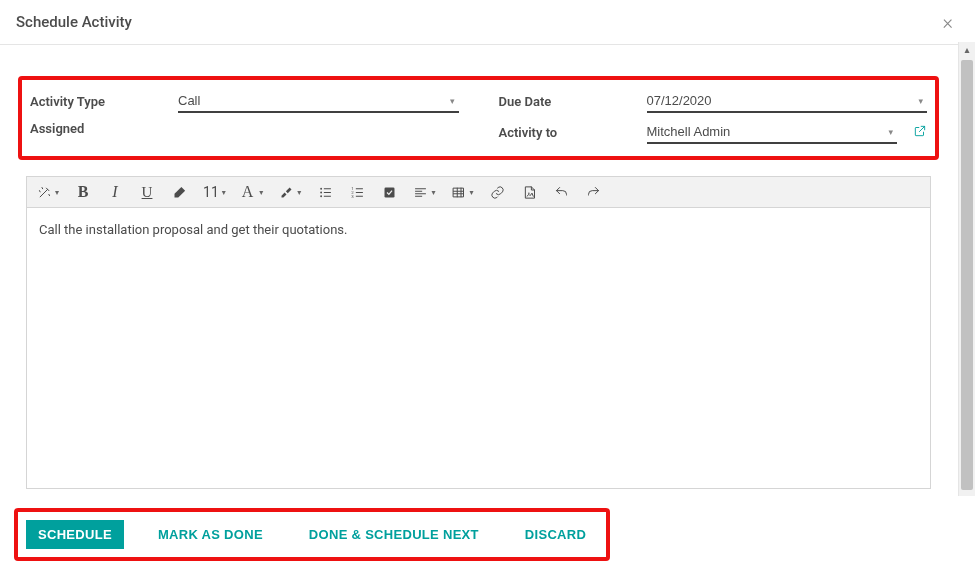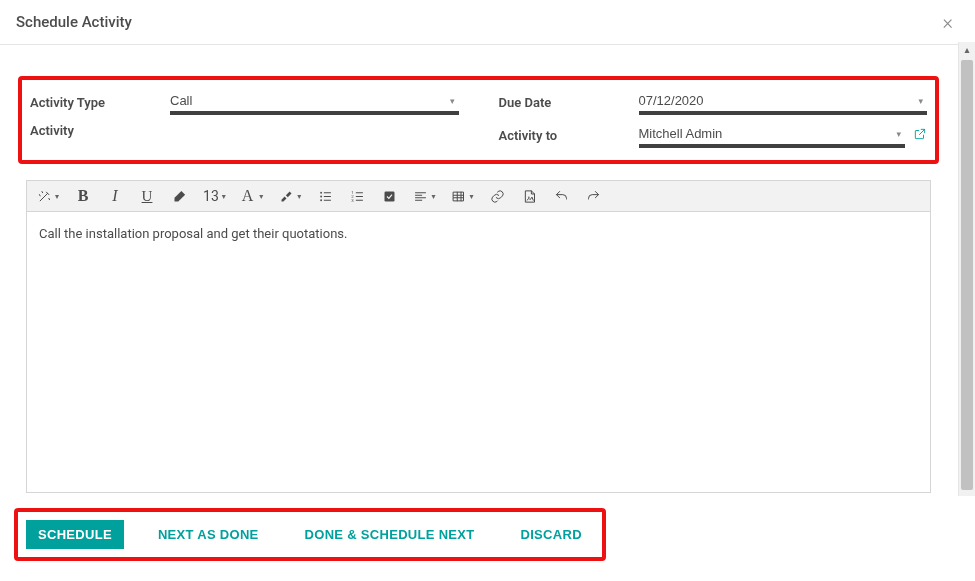--- a/index.html
+++ b/index.html
@@ -54,31 +54,32 @@
   }
   .form-col {
     flex: 1;
     display: flex;
     flex-direction: column;
     gap: 8px;
   }
   .field {
     display: flex;
     align-items: center;
+    gap: 8px;
   }
   .field-label {
     width: 140px;
     font-weight: 600;
     color: #4c4c4c;
     font-size: 13px;
   }
   .field-input-wrap {
     flex: 1;
     position: relative;
-    border-bottom: 4px solid #404040;
+    border-bottom: 2px solid #404040;
     display: flex;
     align-items: center;
   }
   .field-input-wrap.light {
     border-bottom: 1px solid #ccc;
   }
   .field-input {
     border: none;
     outline: none;
     width: 100%;
@@ -211,21 +212,21 @@
     <div class="form-row">
       <div class="form-col">
         <div class="field">
           <div class="field-label">Activity Type</div>
           <div class="field-input-wrap">
             <input class="field-input" value="Call" style="">
             <span class="caret">▾</span>
           </div>
         </div>
         <div class="field">
-          <div class="field-label">Activity</div>
+          <div class="field-label">Assigned</div>
         </div>
       </div>
       <div class="form-col">
         <div class="field">
           <div class="field-label">Due Date</div>
           <div class="field-input-wrap">
             <input class="field-input" value="07/12/2020" style="">
             <span class="caret">▾</span>
           </div>
         </div>
@@ -255,21 +256,21 @@
       </span>
       <span class="tb-btn" style="font-weight:700;font-family:serif;font-size:16px;">B</span>
       <span class="tb-btn" style="font-style:italic;font-family:serif;font-size:16px;">I</span>
       <span class="tb-btn" style="text-decoration:underline;font-family:serif;font-size:15px;">U</span>
       <span class="tb-btn">
         <svg viewBox="0 0 24 24">
             <path class="icon-fill" d="M15 3l6 6-11 11H4v-6z" fill="#4c4c4c"></path>
           </svg>
       </span>
       <span class="tb-btn">
-        <span>13</span>
+        <span>11</span>
         <span class="mini-caret">▾</span>
       </span>
       <span class="tb-btn" style="font-family:serif;font-size:16px;">A<span class="mini-caret" style="margin-left:3px;">▾</span></span>
       <span class="tb-btn">
         <svg viewBox="0 0 24 24">
             <path class="icon-fill" d="M4 17l5-5 3 3-5 5H4zM11 10l6-6 3 3-6 6z"></path>
           </svg>
         <span class="mini-caret">▾</span>
       </span>
       <span class="tb-btn">
@@ -331,17 +332,17 @@
       </span>
     </div>
     <div class="editor-body">Call the installation proposal and get their quotations.</div>
   </div>
 
 </div>
 
 <div class="footer">
   <div class="footer-box">
     <button class="btn btn-primary">SCHEDULE</button>
-    <button class="btn btn-link">NEXT AS DONE</button>
+    <button class="btn btn-link">MARK AS DONE</button>
     <button class="btn btn-link">DONE &amp; SCHEDULE NEXT</button>
     <button class="btn btn-link">DISCARD</button>
   </div>
 </div>
 
 </body></html>

